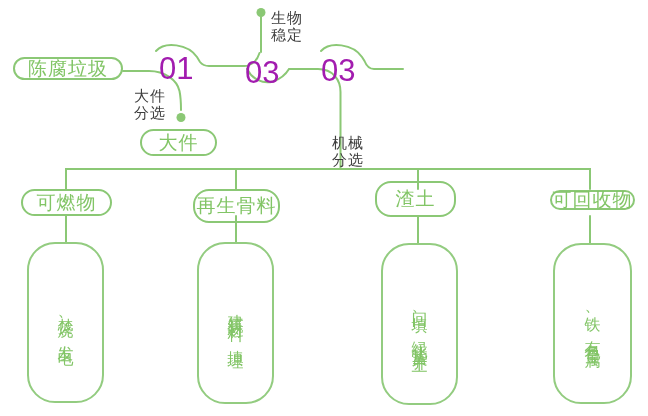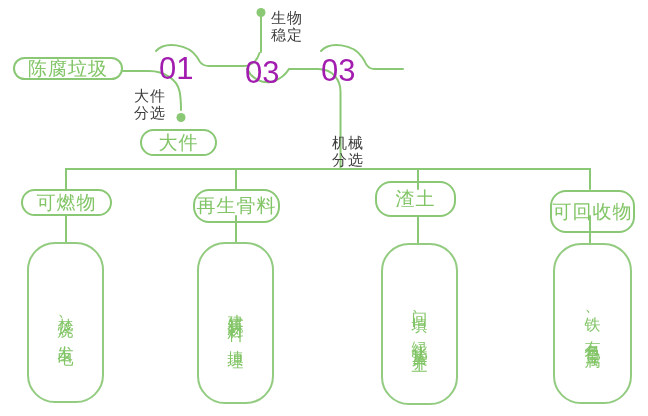--- a/index.html
+++ b/index.html
@@ -93,21 +93,21 @@
 
   <div class="pill" style="left:21px;top:189px;width:91px;height:27px;">
     <span>可燃物</span>
   </div>
   <div class="pill" style="left:193px;top:189px;width:87px;height:34px;">
     <span>再生骨料</span>
   </div>
   <div class="pill" style="left:375px;top:181px;width:81px;height:36px;">
     <span>渣土</span>
   </div>
-  <div class="pill" style="left:550px;top:190px;width:85px;height:43px;">
+  <div class="pill" style="left:550px;top:190px;width:85px;height:20px;">
     <span>可回收物</span>
   </div>
 
   <div class="obox" style="left:27px;top:242px;width:77px;height:161px;">
     <span class="vtext">焚烧、发电</span>
   </div>
   <div class="obox" style="left:197px;top:242px;width:77px;height:162px;">
     <span class="vtext">建筑材料、填埋</span>
   </div>
   <div class="obox" style="left:381px;top:243px;width:77px;height:162px;">

